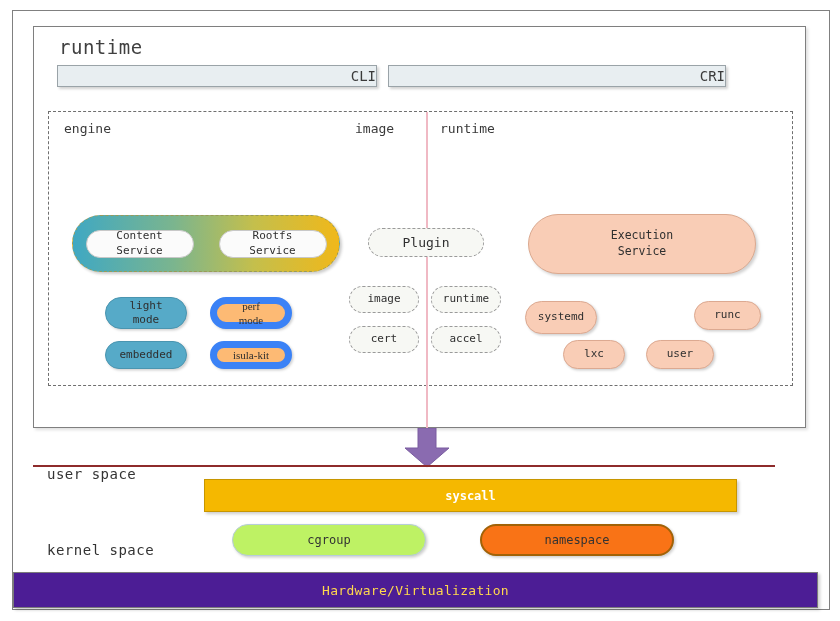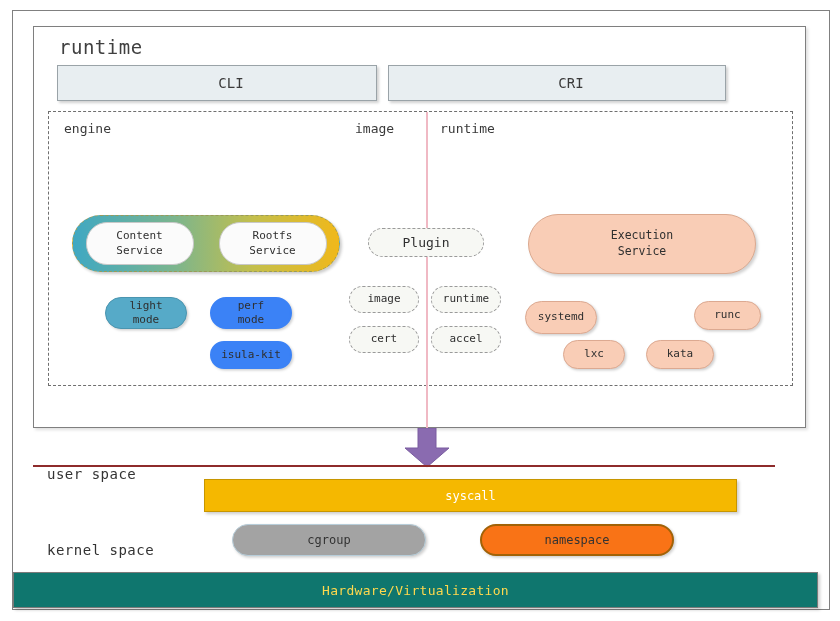--- a/index.html
+++ b/index.html
@@ -45,27 +45,27 @@
     left: 59px; top: 36px;
     font-size: 19px;
     color: #404040;
     letter-spacing: 0.5px;
   }
 
   
   .topbar-box {
     position: absolute;
     top: 65px;
-    height: 36px;
+    height: 22px;
     border: 1px solid #9aa3a8;
     background: #e8eef1;
     box-sizing: border-box;
     display: flex;
     align-items: center;
-    justify-content: center;
+    justify-content: flex-end;
     font-size: 14px;
     color: #3a3a3a;
     box-shadow: 1.5px 1.5px 2.5px rgba(0,0,0,0.18);
     padding-left: 28px;
   }
   .cli-box { left: 57px;  width: 320px; }
   .cri-box { left: 388px; width: 338px; }
 
   
   .dashed-area {
@@ -121,21 +121,21 @@
     border-radius: 29px;
     background: linear-gradient(to right, #3fa8c3 0%, #7bb58e 38%, #c4bf4c 68%, #f0b81a 100%);
     border: 1px dashed #9a9a5a;
     box-sizing: border-box;
     display: flex;
     align-items: center;
     justify-content: space-around;
     box-shadow: 2px 2px 3px rgba(0,0,0,0.2);
   }
   .svc-inner {
-    width: 108px; height: 43px;
+    width: 108px; height: 28px;
     border-radius: 21px;
     background: #fbfbfb;
     border: 1px solid #c8c8c8;
     display: flex;
     align-items: center;
     justify-content: center;
     text-align: center;
     font-size: 11px;
     line-height: 1.28;
     color: #2f2f2f;
@@ -185,21 +185,21 @@
     display: flex;
     align-items: center;
     justify-content: center;
     text-align: center;
     font-size: 11px;
     line-height: 1.28;
     color: #2f2f2f;
     box-shadow: 1.5px 1.5px 2.5px rgba(0,0,0,0.18);
   }
   .pill-blue   { background: #56aac8; border: 1px solid #4a95b0; }
-  .pill-yellow { background: #3b82f6; border: 2px solid #3b82f6; }
+  .pill-yellow { background: #fdba74; border: 7px solid #3b82f6; font-family: Liberation Serif, serif; }
   .pill-peach  { background: #f9cdb6; border: 1px solid #dca991; }
   .pill-dashed {
     background: #f7f8f4;
     border: 1px dashed #9a9a9a;
     box-shadow: none;
   }
 
   .p-light    { left: 105px; top: 297px; width: 82px; height: 32px; }
   .p-perf     { left: 210px; top: 297px; width: 82px; height: 32px; }
   .p-embedded { left: 105px; top: 341px; width: 82px; height: 28px; }
@@ -247,45 +247,46 @@
     width: 533px; height: 33px;
     background: #f5b800;
     border: 1px solid #c79600;
     box-sizing: border-box;
     display: flex;
     align-items: center;
     justify-content: center;
     font-size: 12px;
     color: #ffffff;
     box-shadow: 2px 2px 3px rgba(0,0,0,0.2);
+    font-weight: bold;
   }
 
   
   .kern-pill {
     position: absolute;
     top: 524px;
     height: 32px;
     border-radius: 16px;
     box-sizing: border-box;
     display: flex;
     align-items: center;
     justify-content: center;
     font-size: 12px;
     color: #333333;
     box-shadow: 1.5px 1.5px 3px rgba(0,0,0,0.2);
   }
-  .cgroup-pill    { left: 232px; width: 194px; background: #a3a3a3; border: 1px solid #b7cdd9; }
+  .cgroup-pill    { left: 232px; width: 194px; background: #bef264; border: 1px solid #b7cdd9; }
   .namespace-pill { left: 480px; width: 194px; background: #f97316; border: 2px solid #a16207; }
 
   
   .hardware-bar {
     position: absolute;
     left: 13px; top: 572px;
     width: 805px; height: 36px;
-    background: #0f766e;
+    background: #4c1d95;
     border: 1px solid #7a7a7a;
     box-sizing: border-box;
     display: flex;
     align-items: center;
     justify-content: center;
     font-size: 13px;
     color: #ffd84d;
     letter-spacing: 0.3px;
     box-shadow: 2px 2px 3px rgba(0,0,0,0.2);
   }
@@ -348,20 +349,23 @@
       <span>light</span><br>
       <span>mode</span>
     </span>
   </div>
   <div class="pill pill-yellow p-perf">
     <span>
       <span>perf</span><br>
       <span>mode</span>
     </span>
   </div>
+  <div class="pill pill-blue p-embedded">
+    <span>embedded</span>
+  </div>
   <div class="pill pill-yellow p-isulakit">
     <span>isula-kit</span>
   </div>
 
   <div class="pill pill-dashed p-image">
     <span>image</span>
   </div>
   <div class="pill pill-dashed p-runtime">
     <span>runtime</span>
   </div>
@@ -375,21 +379,21 @@
   <div class="pill pill-peach p-systemd">
     <span>systemd</span>
   </div>
   <div class="pill pill-peach p-runc">
     <span>runc</span>
   </div>
   <div class="pill pill-peach p-lxc">
     <span>lxc</span>
   </div>
   <div class="pill pill-peach p-kata">
-    <span>kata</span>
+    <span>user</span>
   </div>
 
   <div class="space-label lbl-user">user space</div>
 
   <div class="arrow-wrap">
     <svg width="48" height="40" viewBox="0 0 48 40">
       <polygon points="15,0 33,0 33,20 46,20 24,39 2,20 15,20" fill="#8a6bb0" stroke="#7a5ca0" stroke-width="1"></polygon>
     </svg>
   </div>
 

